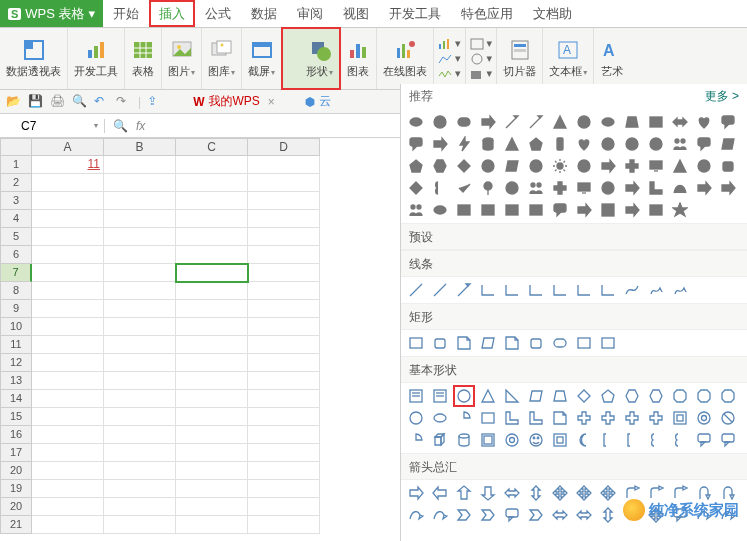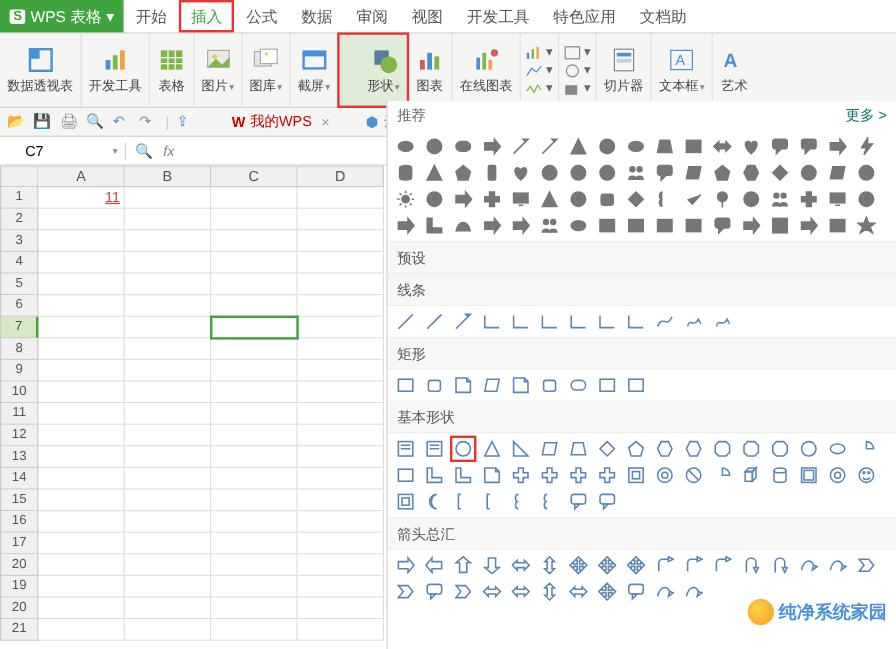--- a/index.html
+++ b/index.html
@@ -42,21 +42,21 @@
 .colh { width: 72px; border: 1px solid #ccc; border-left: none; background: #f0f0f0; text-align: center; font-size: 12px; color: #555; line-height: 17px; }
 .rows { }
 .row { display: flex; height: 18px; }
 .rowh { width: 32px; border: 1px solid #ccc; border-top: none; background: #f0f0f0; text-align: center; font-size: 11px; color: #555; line-height: 17px; }
 .rowh.sel { background: #d6e8c8; color: #2a6b2a; border-right: 2px solid #3fa33f; }
 .cell { width: 72px; border: 1px solid #e0e0e0; border-top: none; border-left: none; font-size: 12px; line-height: 17px; padding: 0 3px; text-align: right; }
 .cell.a1 { color: #c44; text-decoration: underline; }
 .cell.active { outline: 2px solid #3fa33f; outline-offset: -1px; position: relative; }
 
 
-.shapes-panel { position: absolute; right: 0; top: 84px; width: 425px; bottom: 0; background: #fff; border-left: 1px solid #d0d0d0; overflow: hidden; }
+.shapes-panel { position: absolute; right: 0; top: 84px; width: 347px; bottom: 0; background: #fff; border-left: 1px solid #d0d0d0; overflow: hidden; }
 .sp-head { display: flex; justify-content: space-between; padding: 4px 8px; font-size: 12px; color: #666; }
 .sp-more { color: #0f766e; }
 .sp-cat { padding: 5px 8px 3px; font-size: 12px; color: #555; background: #f7f7f5; border-top: 1px solid #eee; border-bottom: 1px solid #eee; }
 .sp-grid { display: flex; flex-wrap: wrap; padding: 4px 6px; gap: 4px 6px; }
 .shape { width: 18px; height: 18px; display: flex; align-items: center; justify-content: center; color: #888; font-size: 14px; cursor: pointer; }
 .shape.solid svg * { fill: #777; stroke: #777; }
 .shape svg { width: 16px; height: 16px; }
 .shape svg * { fill: none; stroke: #5a86b5; stroke-width: 1.3; }
 .shape.hl { outline: 2px solid #e63434; outline-offset: 0px; }
 

